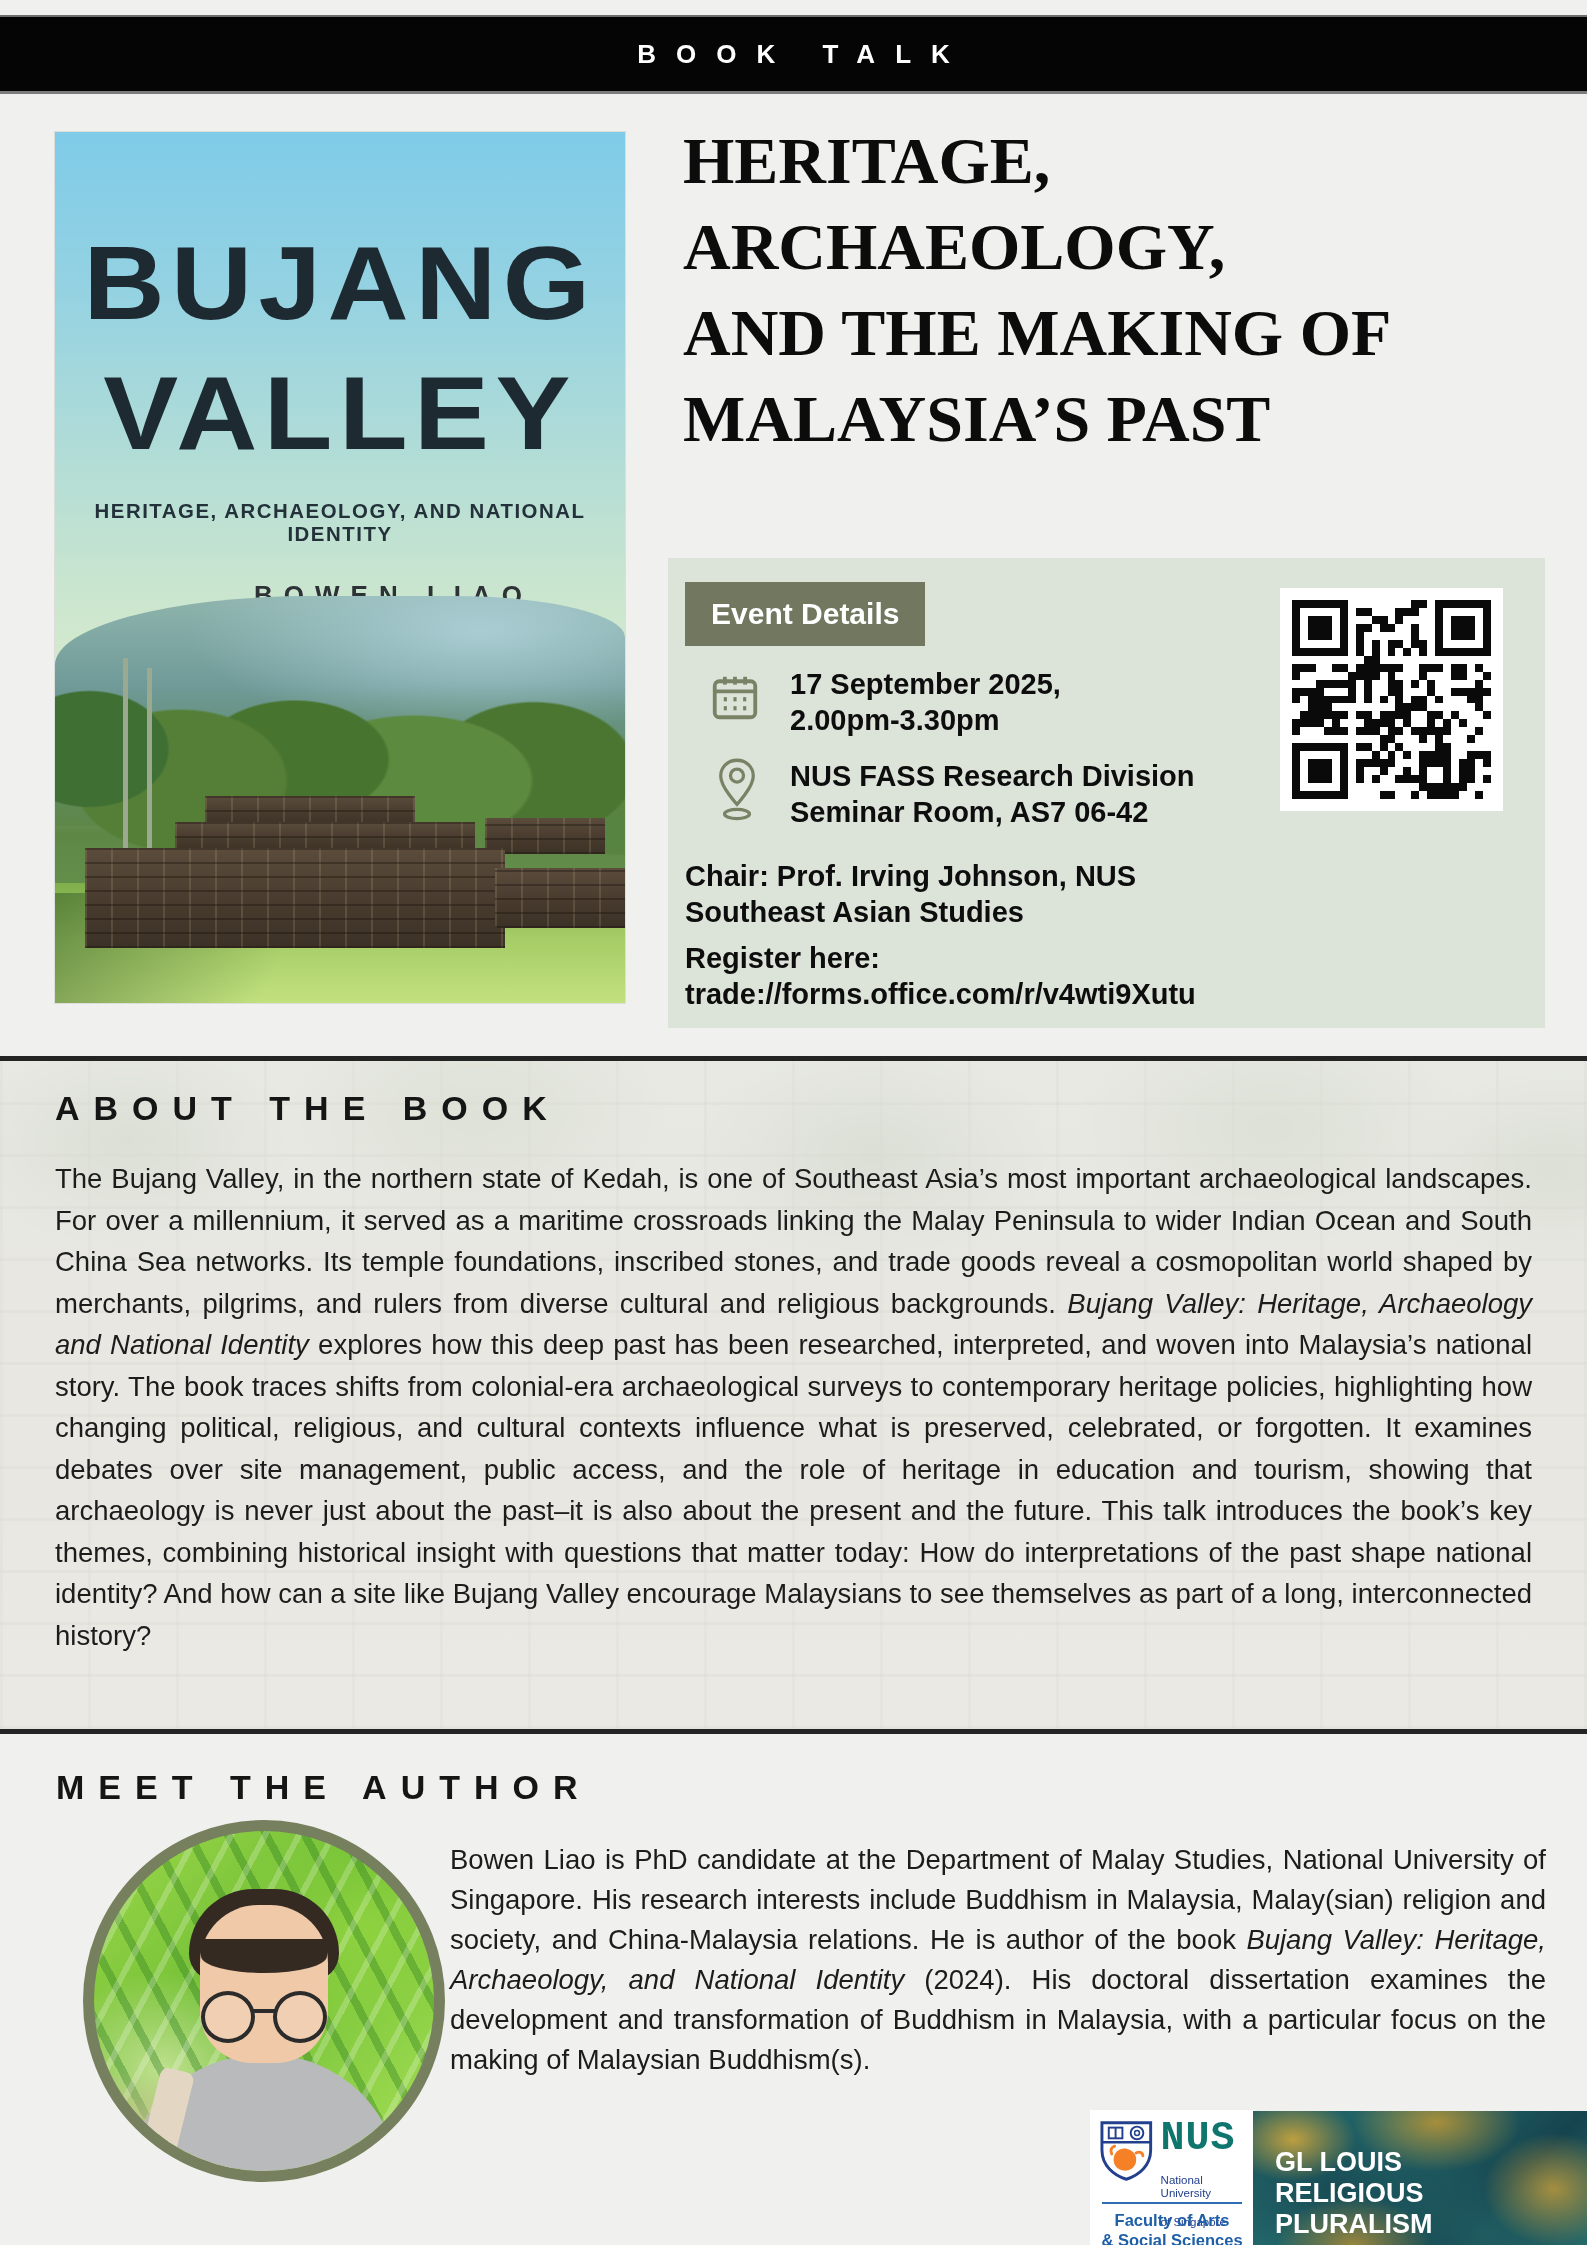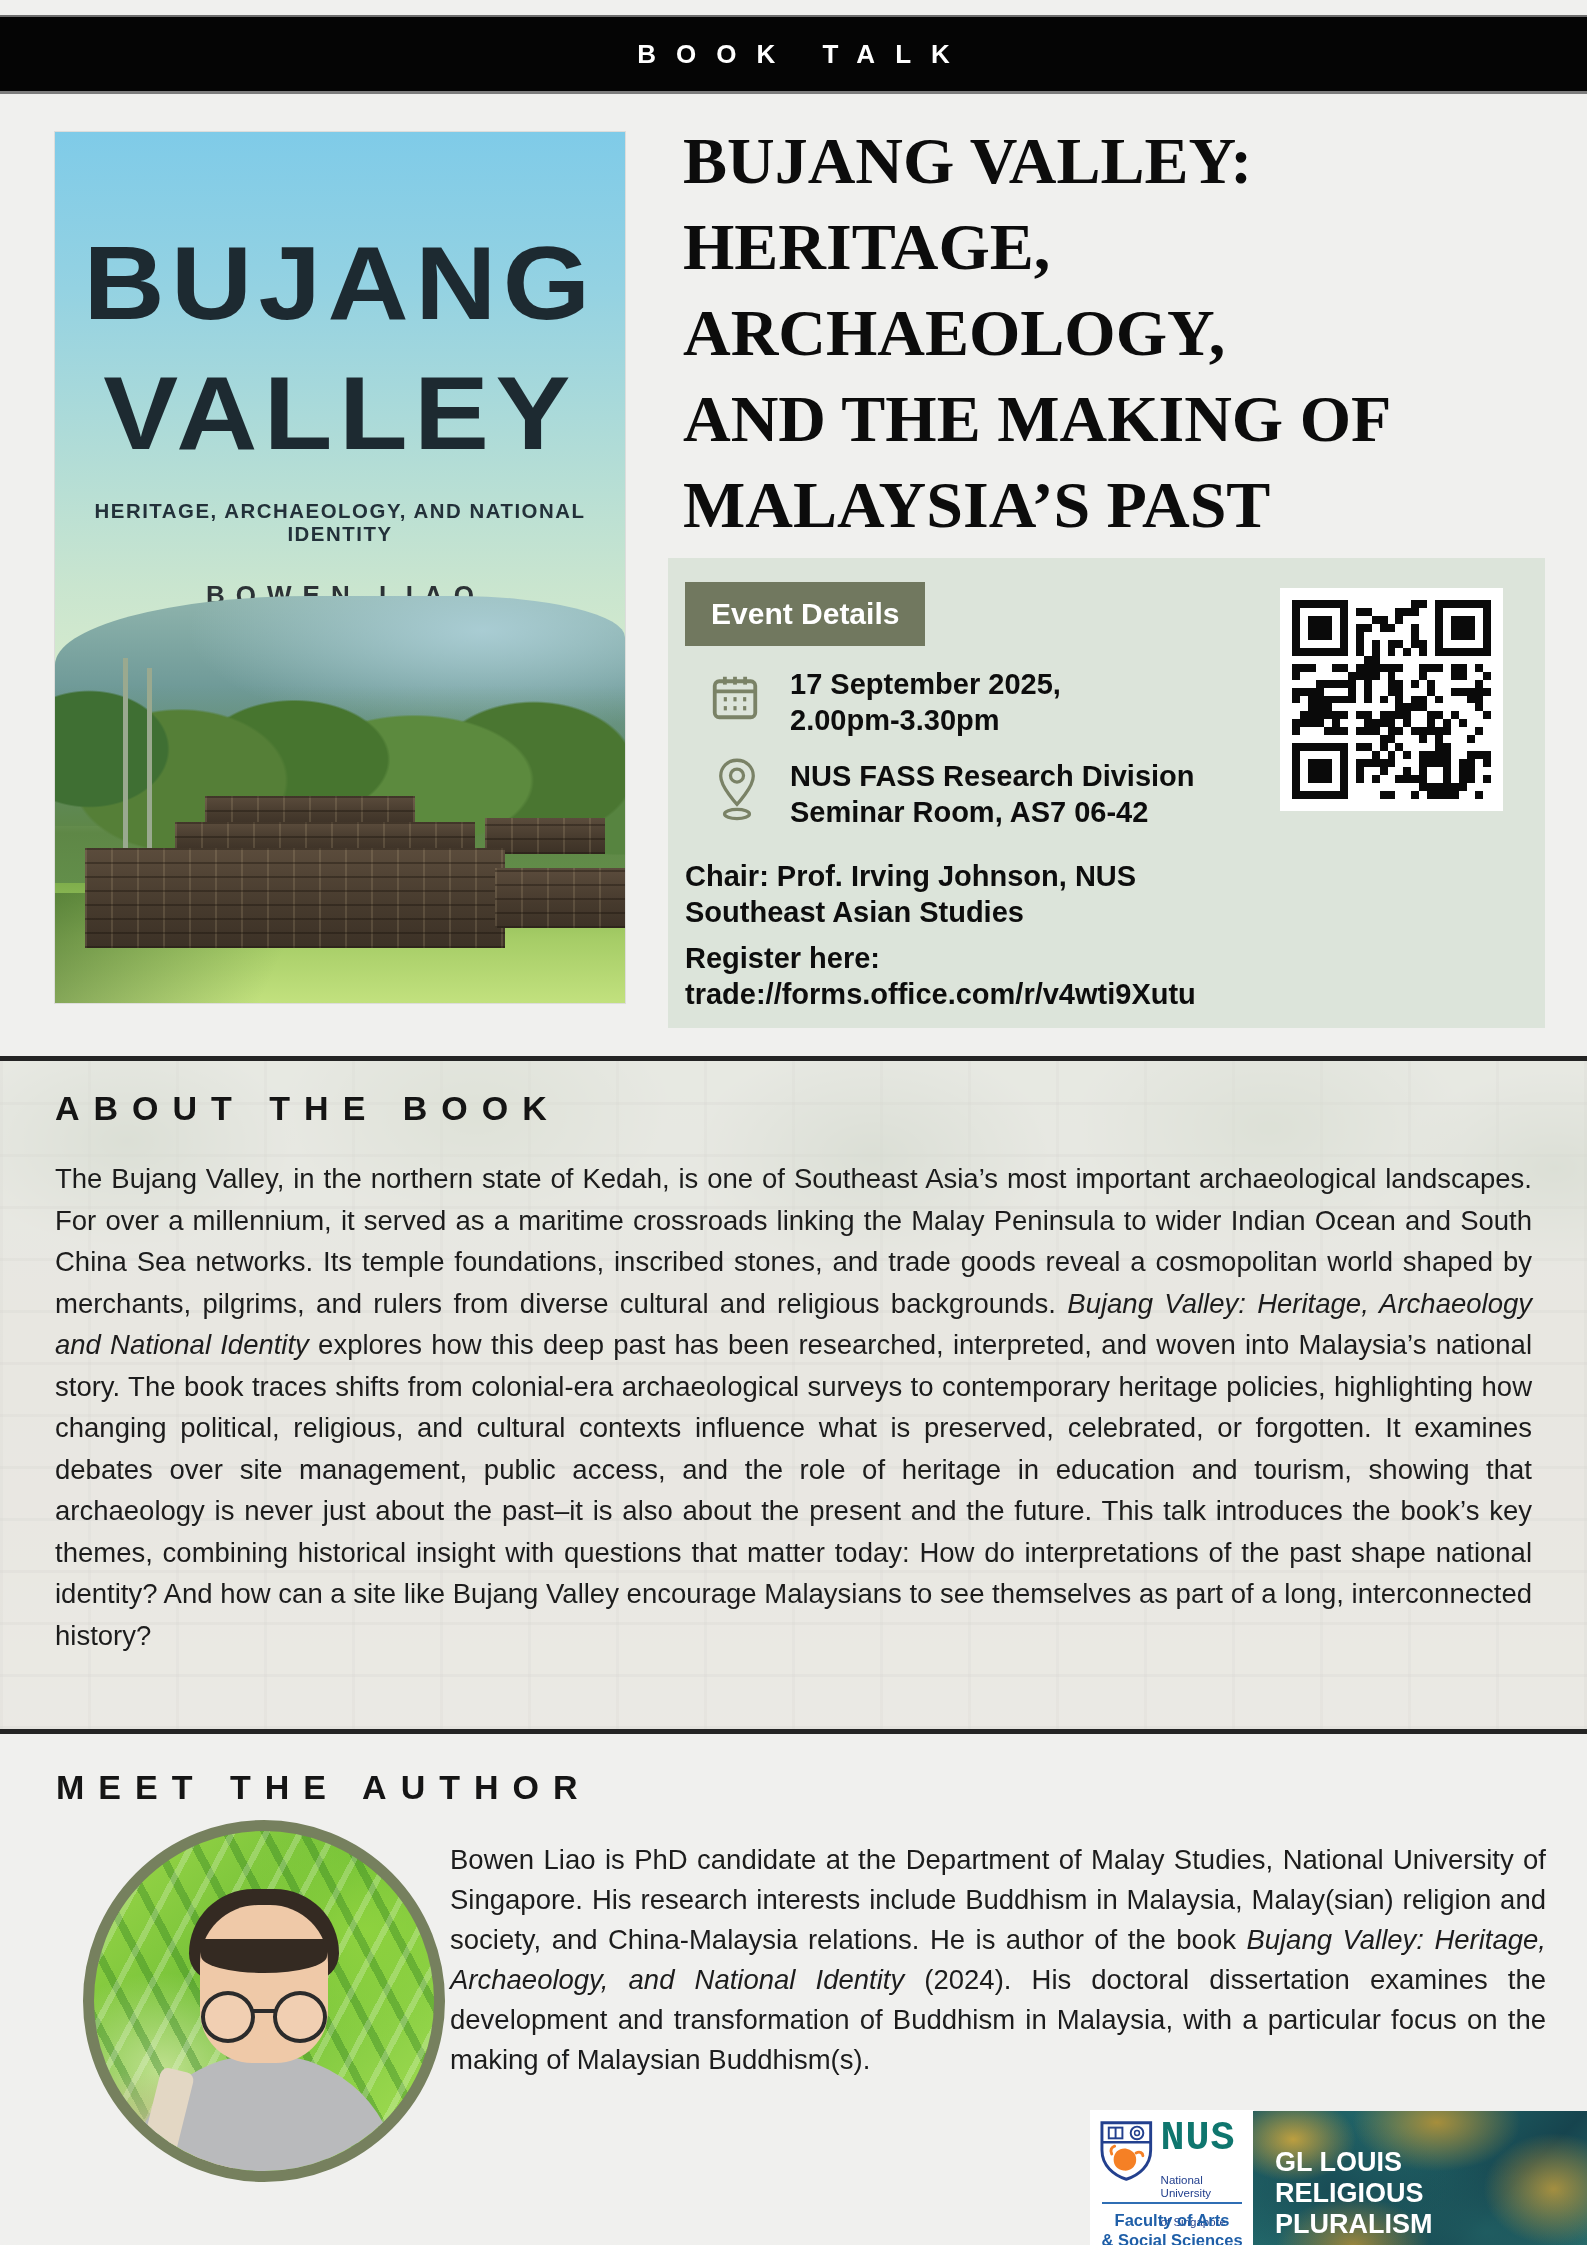--- a/index.html
+++ b/index.html
@@ -29,21 +29,21 @@
     color:#1d2a31;font-weight:700;font-size:104px;line-height:130px;letter-spacing:6px;
   }
   .cover-title .tline{display:block;transform:scaleX(1.08);}
   .cover-subtitle{
     position:absolute;left:0;top:368px;width:100%;text-align:center;
     color:#23313a;font-weight:700;font-size:20px;letter-spacing:1.5px;
     transform:scaleX(1.02);
   }
   .cover-author{
     position:absolute;left:0;top:448px;width:100%;text-align:center;
-    color:#2c3236;font-weight:700;font-size:26px;letter-spacing:11px;text-indent:11px;
+    color:#2c3236;font-weight:700;font-size:26px;letter-spacing:11px;text-indent:11px;padding-left:48px;
   }
   .cover-photo{position:absolute;left:0;top:436px;width:100%;height:435px;}
   .cp-mountain{
     position:absolute;left:0;top:28px;width:100%;height:230px;
     background:
       radial-gradient(ellipse 420px 150px at 75% 15%, rgba(173,208,216,.9), rgba(173,208,216,0) 70%),
       linear-gradient(180deg,#8fb4ad 0%,#6f9a98 40%,#5d8a84 100%);
     border-radius:45% 30% 0 0/30% 18% 0 0;
   }
   .cp-forest{
@@ -211,21 +211,20 @@
     <div class="cp-grass-shadow"></div>
     <div class="ruin brick" style="left:150px;top:228px;width:210px;height:30px;"></div>
     <div class="ruin brick" style="left:120px;top:254px;width:300px;height:30px;"></div>
     <div class="ruin brick" style="left:430px;top:250px;width:120px;height:36px;"></div>
     <div class="ruin brick" style="left:30px;top:280px;width:420px;height:100px;"></div>
     <div class="ruin brick" style="left:440px;top:300px;width:130px;height:60px;"></div>
   </div>
 </div>
 
 <div class="main-title">
-  <div>BUJANG VALLEY:</div>
   <div>HERITAGE,</div>
   <div>ARCHAEOLOGY,</div>
   <div>AND THE MAKING OF</div>
   <div>MALAYSIA’S PAST</div>
 </div>
 
 <div class="event-box">
   <div class="event-chip">Event Details</div>
 
   <svg class="ev-icon" style="left:40px;top:112px;" width="54" height="54" viewBox="0 0 24 24" fill="none" stroke="#7a8266" stroke-width="1.7">

